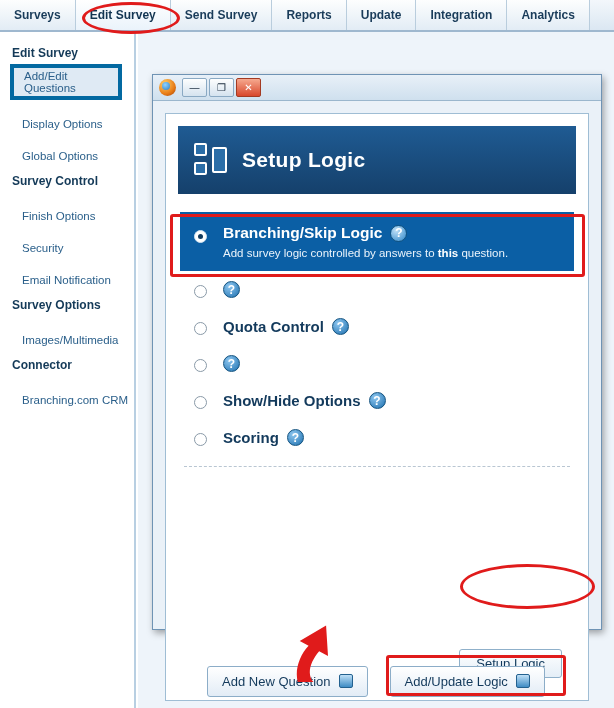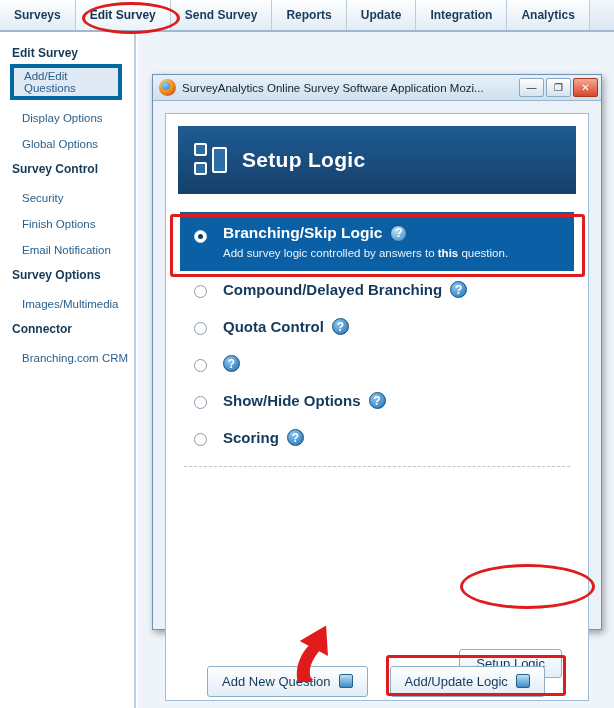--- a/index.html
+++ b/index.html
@@ -35,21 +35,21 @@
 
   
   .sidebar {
     position:absolute; left:0; top:32px; width:136px; height:676px;
     background:#ffffff; border-right:2px solid #b8cfe2;
     padding: 10px 0 0 12px;
     font-size: 11.5px; color:#1c4a70;
   }
   .side-head { font-weight:bold; color:#143a58; font-size:12px; margin: 10px 0 4px 0; }
   .side-head.first { margin-top: 4px; }
-  .side-item { padding: 12px 0 2px 10px; color:#2a5f8a; cursor:pointer; }
+  .side-item { padding: 18px 0 2px 10px; color:#2a5f8a; cursor:pointer; }
   .side-item.selected {
     background:#dfeaf4; border:4px solid #0369a1; margin-left:-2px;
     padding:2px 4px 2px 10px; width:112px;
   }
 
   
   .content {
     position:absolute; left:138px; top:32px; width:476px; height:676px;
     background:#eef4fa;
   }
@@ -195,37 +195,36 @@
   <div class="tab">Analytics</div>
 </div>
 
 <div class="sidebar">
   <div class="side-head first">Edit Survey</div>
   <div class="side-item selected">Add/Edit Questions</div>
   <div class="side-item">Display Options</div>
   <div class="side-item">Global Options</div>
 
   <div class="side-head">Survey Control</div>
+  <div class="side-item">Finish Options</div>
   <div class="side-item">Security</div>
-  <div class="side-item">Finish Options</div>
   <div class="side-item">Email Notification</div>
 
   <div class="side-head">Survey Options</div>
   <div class="side-item">Images/Multimedia</div>
 
   <div class="side-head">Connector</div>
   <div class="side-item">Branching.com CRM</div>
 </div>
 
 <div class="content"></div>
 
 <div class="popup">
   <div class="popup-titlebar">
     <div class="ff-icon"></div>
-    <div class="popup-title">SurveyAnalytics Online Survey Software Application Mozi...</div>
     <div class="win-btns">
       <div class="win-btn">—</div>
       <div class="win-btn">❐</div>
       <div class="win-btn close">✕</div>
     </div>
   </div>
 
   <div class="popup-body">
     <div class="dlg">
 
@@ -249,21 +248,20 @@
             </div>
             <div class="opt-desc">
               <span>Add survey logic controlled by answers to </span><b>this</b><span> question.</span>
             </div>
           </div>
         </div>
 
         <div class="opt-row">
           <div class="radio"></div>
           <div class="opt-label">
-            <span>Compound/Delayed Branching</span>
             <span class="qmark">?</span>
           </div>
         </div>
 
         <div class="opt-row">
           <div class="radio"></div>
           <div class="opt-label">
             <span>Quota Control</span>
             <span class="qmark">?</span>
           </div>

